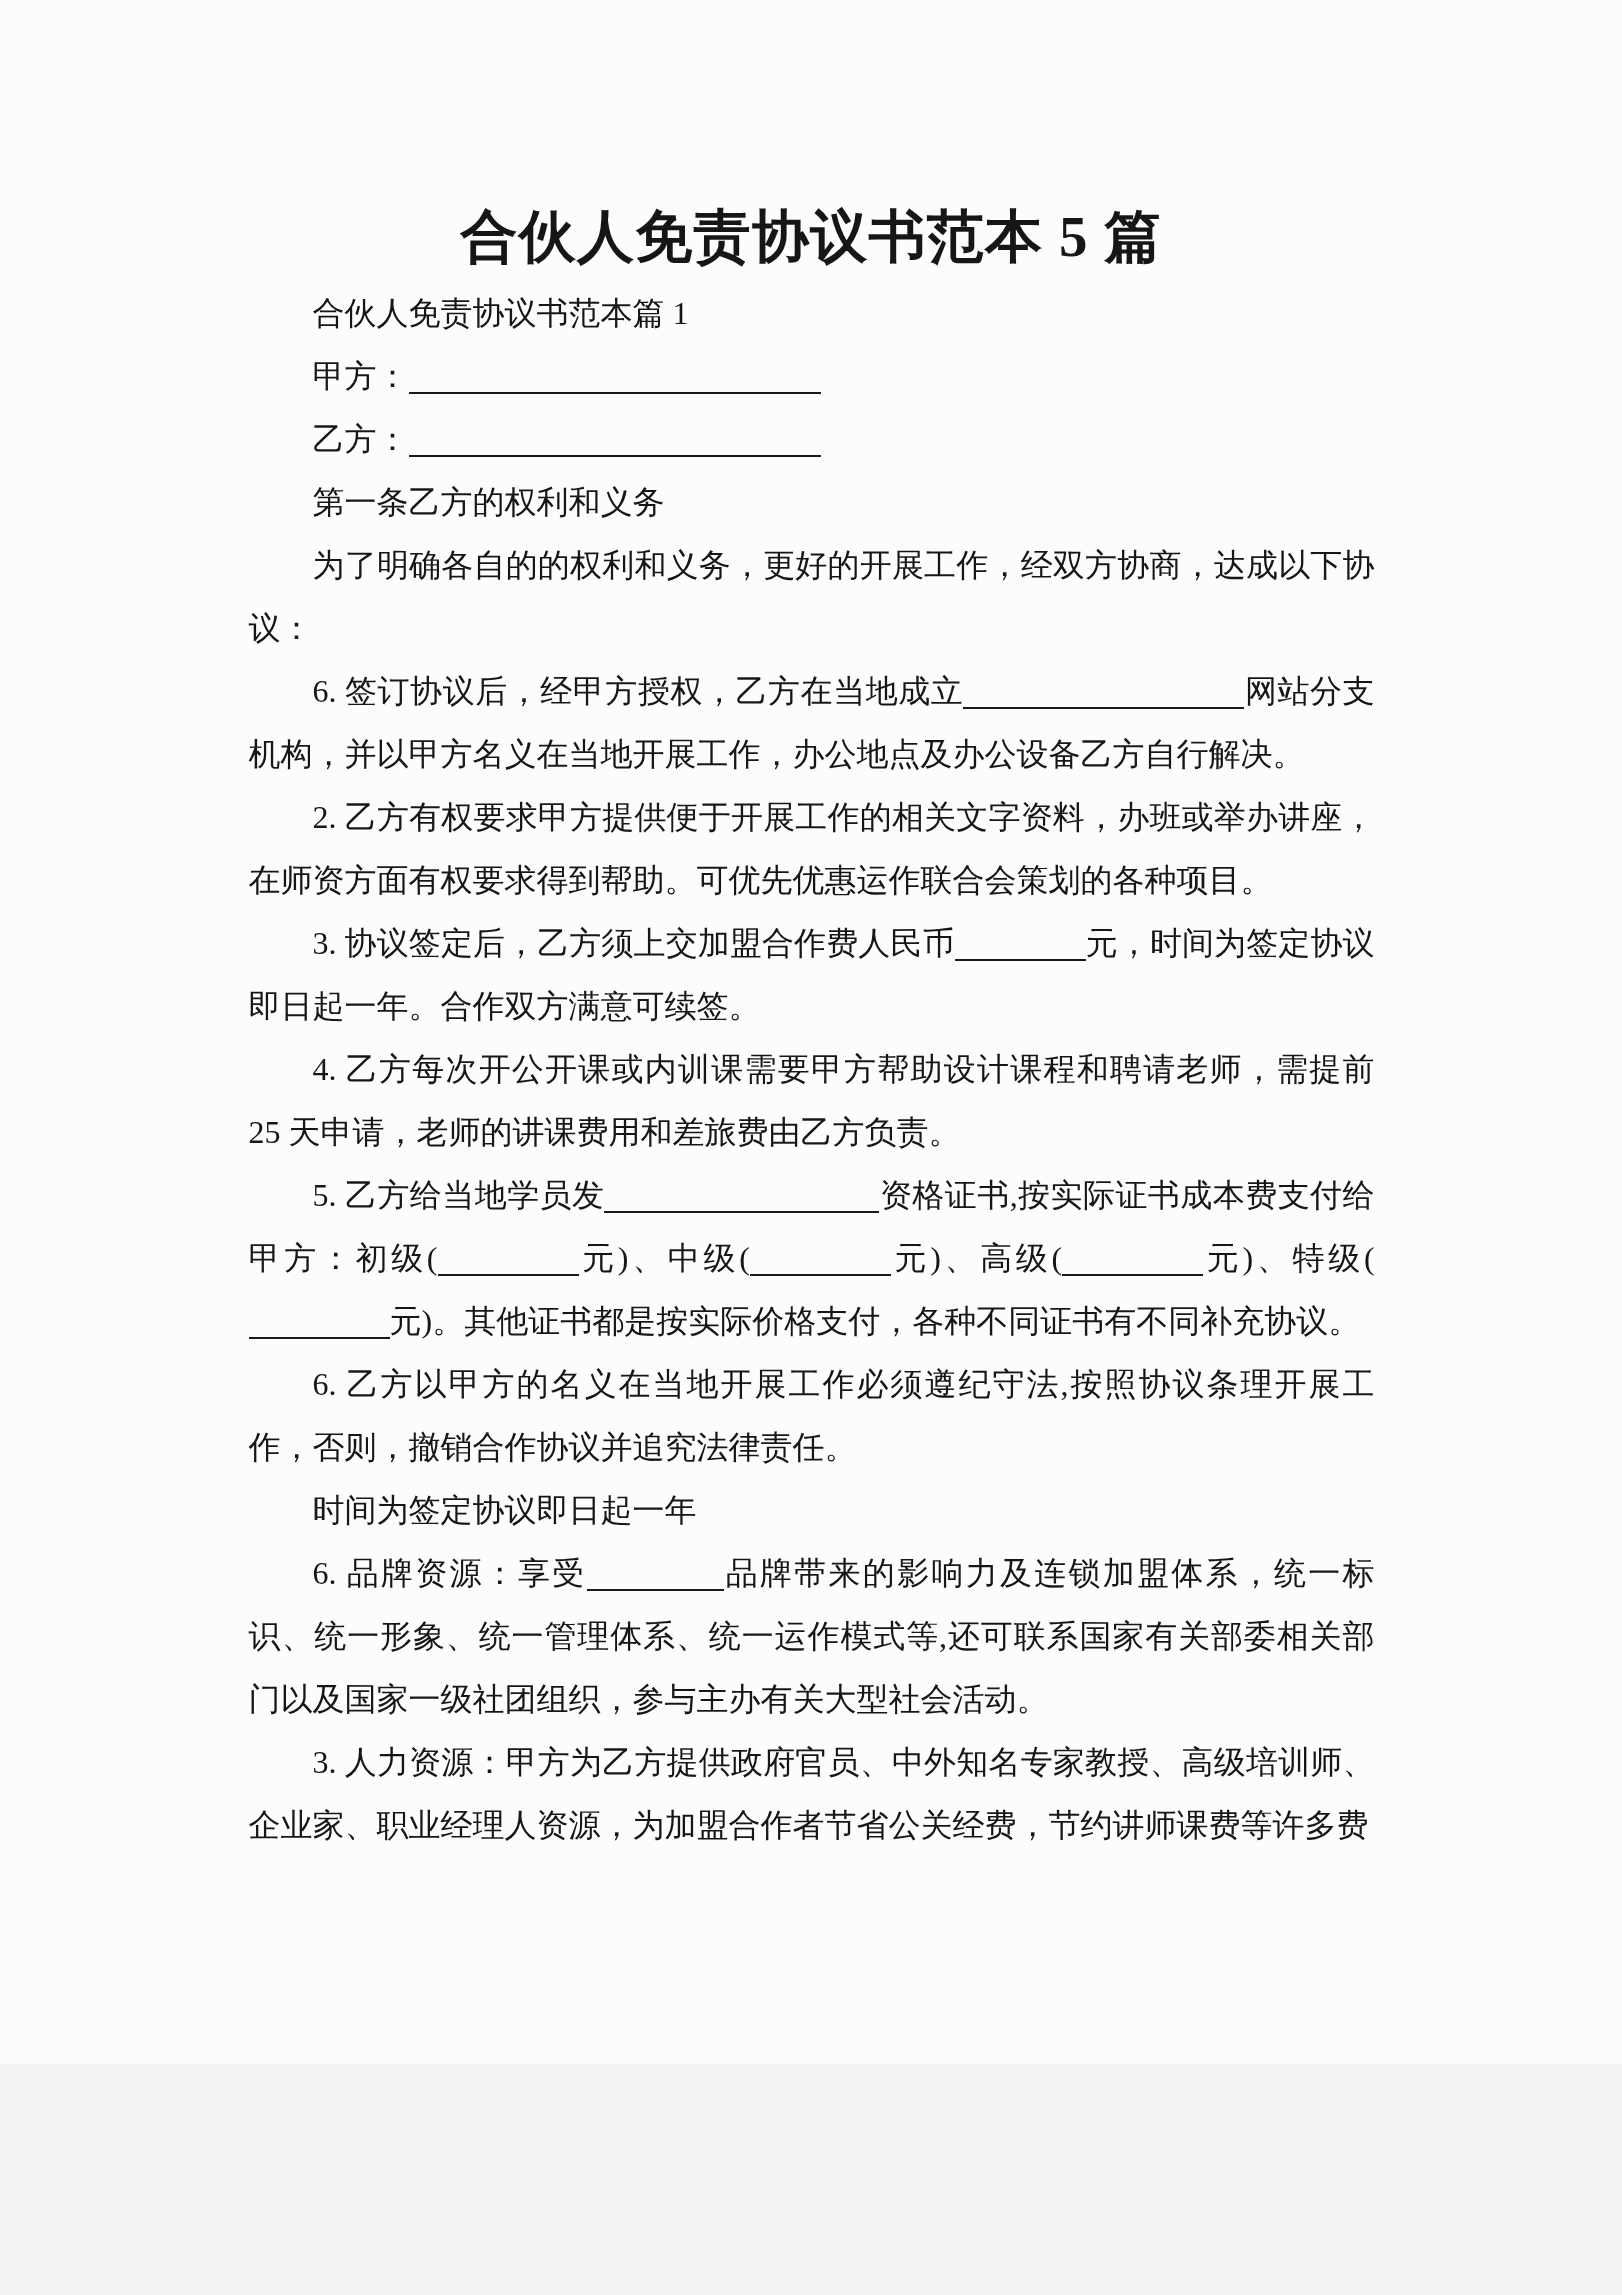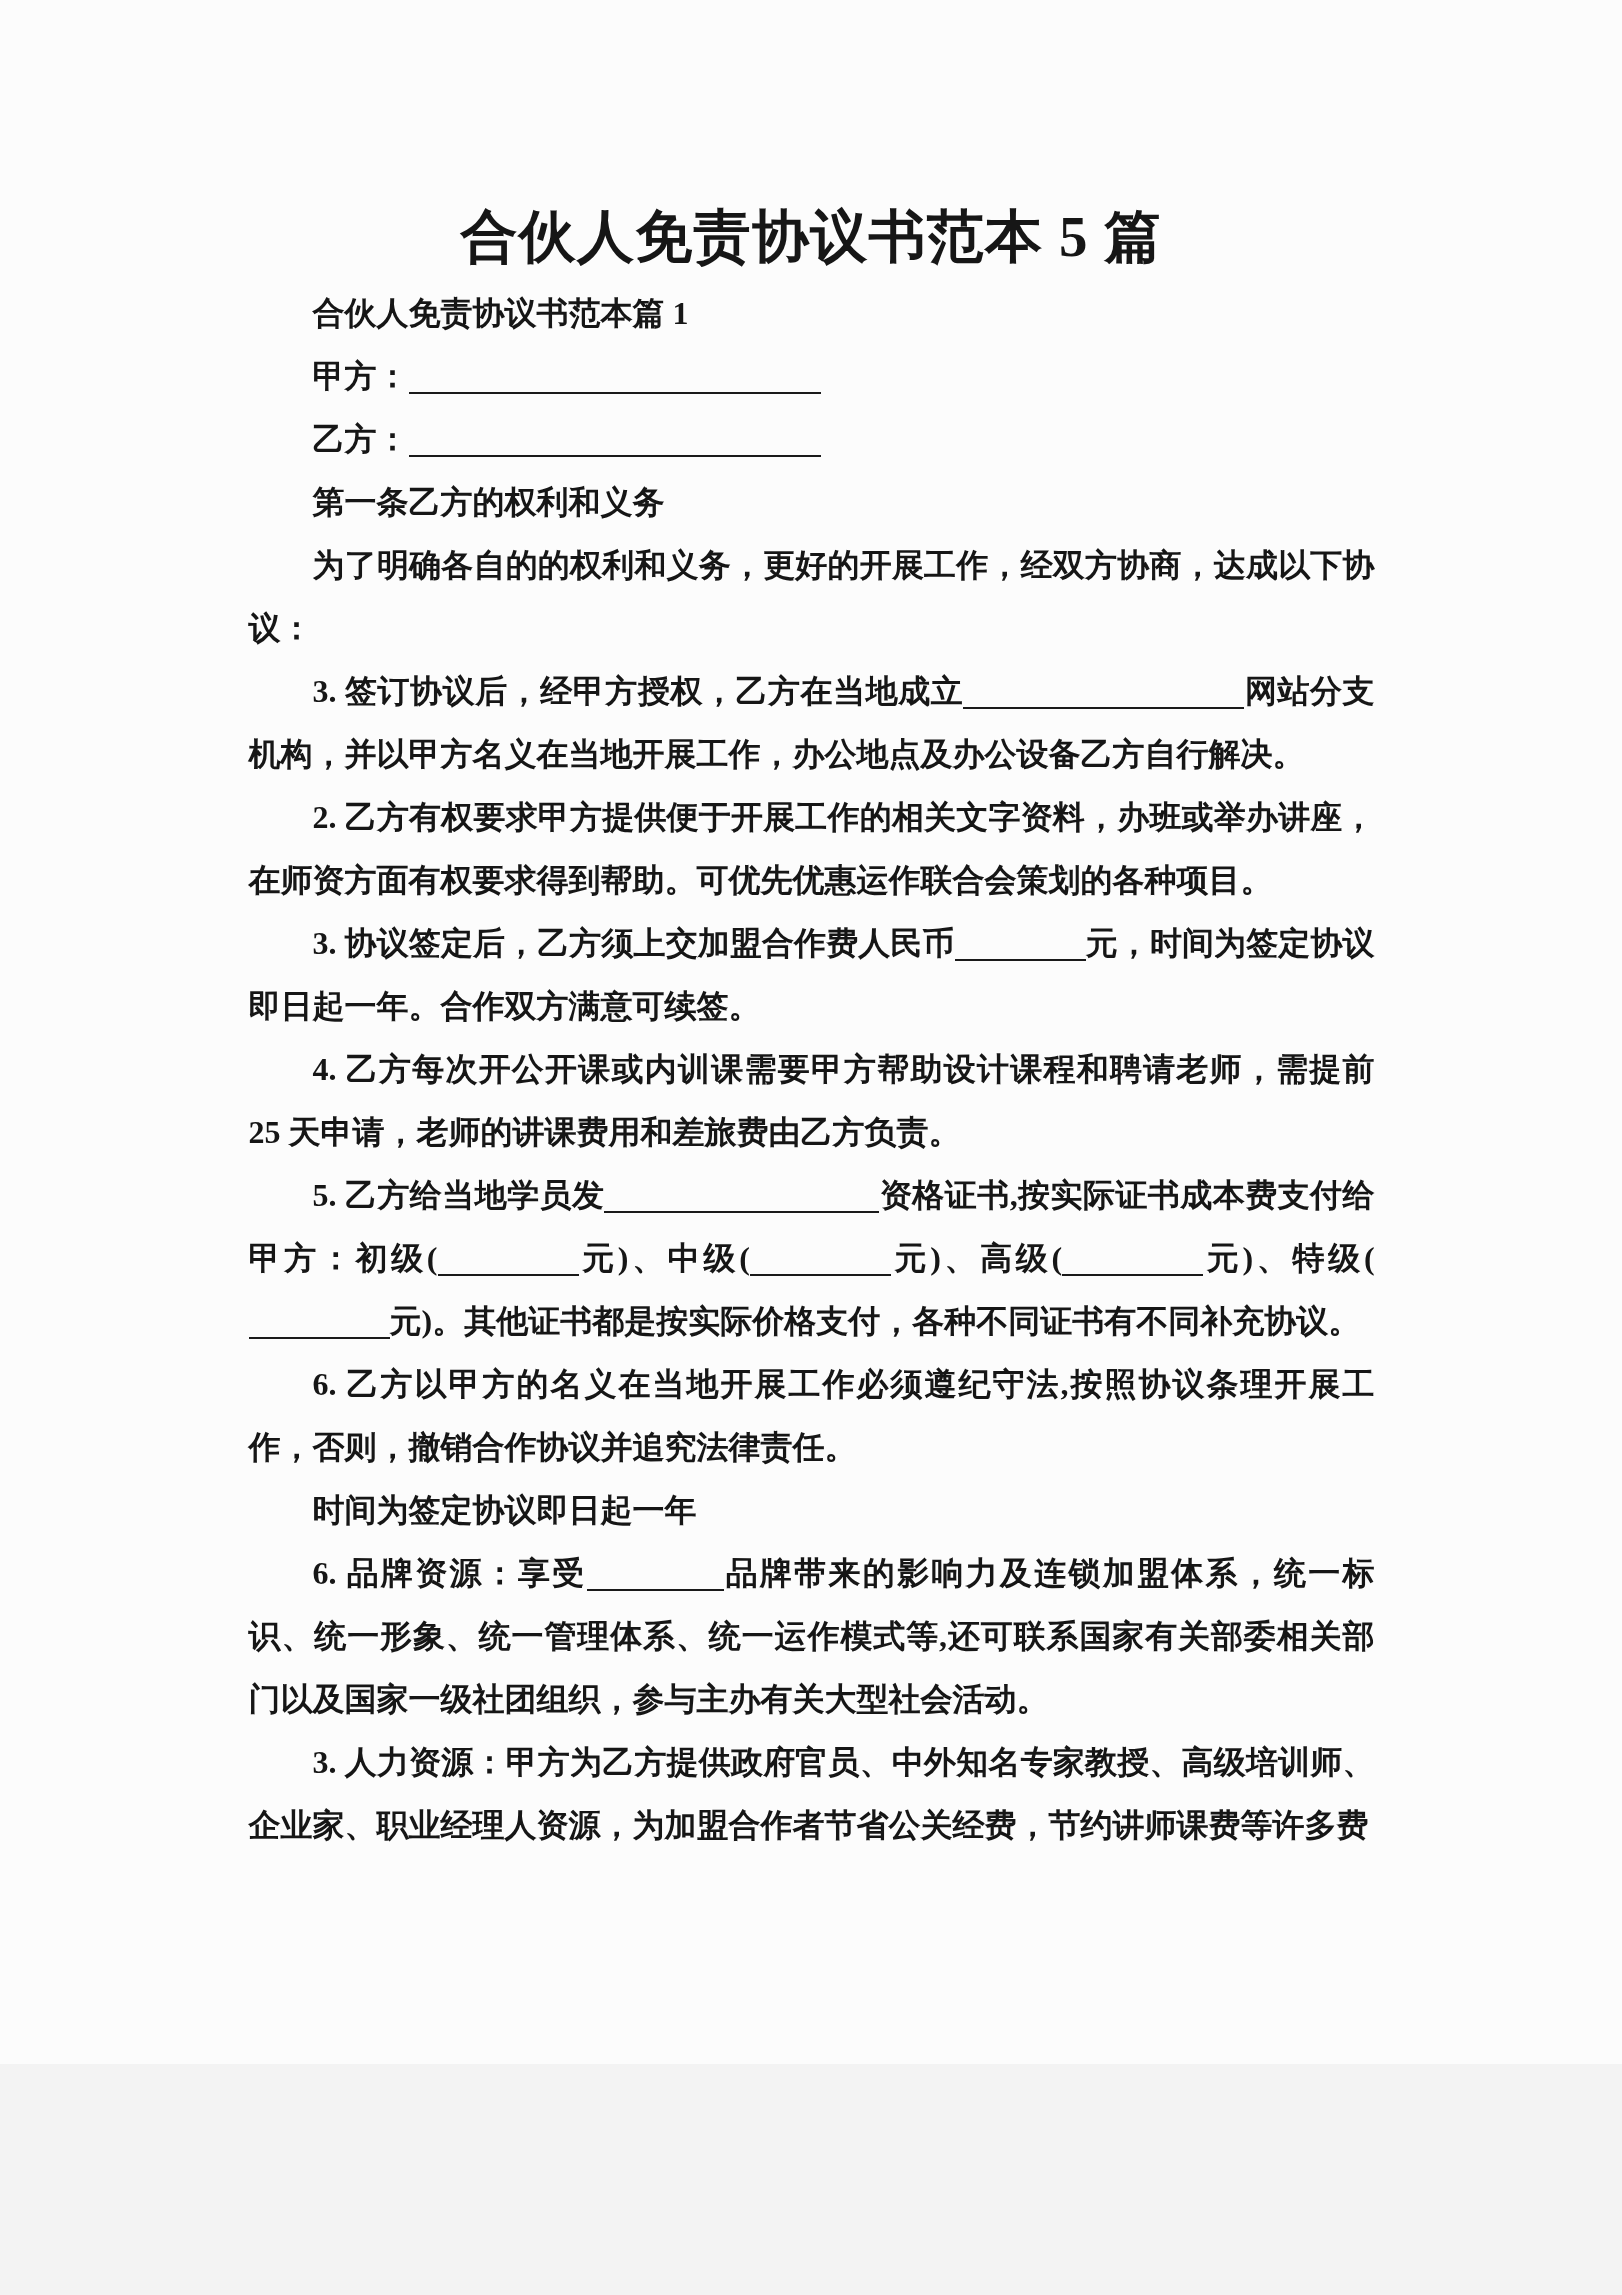--- a/index.html
+++ b/index.html
@@ -32,41 +32,40 @@
     margin: 11px auto 0 auto;
     font-size: 32px;
     line-height: 63px;
     text-align: justify;
     word-break: normal;
   }
   .para {
     margin: 0;
     padding: 0;
     text-indent: 64px; 
-    font-weight: bold;
   }
   .blank {
     display: inline-block;
     height: 7.9px;
     border-bottom: 2.6px solid #1a1a1a;
     vertical-align: -6.5px;
   }
 </style>
 </head>
 <body>
 
 <div class="page" style="background: rgb(252, 252, 252); color: rgb(22, 22, 22);">
   <h1 class="doc-title">合伙人免责协议书范本 5 篇</h1>
   <div class="doc-body">
       <p class="para"><span>合伙人免责协议书范本篇 1</span></p>
       <p class="para"><span>甲方：</span><span class="blank" style="width: 412px; border-bottom-color: rgb(26, 26, 26);"></span></p>
       <p class="para"><span>乙方：</span><span class="blank" style="width: 412px; border-bottom-color: rgb(26, 26, 26);"></span></p>
       <p class="para"><span>第一条乙方的权利和义务</span></p>
       <p class="para"><span>为了明确各自的的权利和义务，更好的开展工作，经双方协商，达成以下协议：</span></p>
-      <p class="para"><span>3. 签订协议后，经甲方授权，乙方在当地成立</span><span class="blank" style="width: 281px; border-bottom-color: rgb(26, 26, 26);"></span><span>网站分支机构，并以甲方名义在当地开展工作，办公地点及办公设备乙方自行解决。</span></p>
+      <p class="para"><span>6. 签订协议后，经甲方授权，乙方在当地成立</span><span class="blank" style="width: 281px; border-bottom-color: rgb(26, 26, 26);"></span><span>网站分支机构，并以甲方名义在当地开展工作，办公地点及办公设备乙方自行解决。</span></p>
       <p class="para"><span>2. 乙方有权要求甲方提供便于开展工作的相关文字资料，办班或举办讲座，在师资方面有权要求得到帮助。可优先优惠运作联合会策划的各种项目。</span></p>
       <p class="para"><span>3. 协议签定后，乙方须上交加盟合作费人民币</span><span class="blank" style="width: 131px; border-bottom-color: rgb(26, 26, 26);"></span><span>元，时间为签定协议即日起一年。合作双方满意可续签。</span></p>
       <p class="para"><span>4. 乙方每次开公开课或内训课需要甲方帮助设计课程和聘请老师，需提前 25 天申请，老师的讲课费用和差旅费由乙方负责。</span></p>
       <p class="para"><span>5. 乙方给当地学员发</span><span class="blank" style="width: 275px; border-bottom-color: rgb(26, 26, 26);"></span><span>资格证书,按实际证书成本费支付给甲方：初级(</span><span class="blank" style="width: 141px; border-bottom-color: rgb(26, 26, 26);"></span><span>元)、中级(</span><span class="blank" style="width: 141px; border-bottom-color: rgb(26, 26, 26);"></span><span>元)、高级(</span><span class="blank" style="width: 141px; border-bottom-color: rgb(26, 26, 26);"></span><span>元)、特级(</span><span class="blank" style="width: 141px; border-bottom-color: rgb(26, 26, 26);"></span><span>元)。其他证书都是按实际价格支付，各种不同证书有不同补充协议。</span></p>
       <p class="para"><span>6. 乙方以甲方的名义在当地开展工作必须遵纪守法,按照协议条理开展工作，否则，撤销合作协议并追究法律责任。</span></p>
       <p class="para"><span>时间为签定协议即日起一年</span></p>
       <p class="para"><span>6. 品牌资源：享受</span><span class="blank" style="width: 137px; border-bottom-color: rgb(26, 26, 26);"></span><span>品牌带来的影响力及连锁加盟体系，统一标识、统一形象、统一管理体系、统一运作模式等,还可联系国家有关部委相关部门以及国家一级社团组织，参与主办有关大型社会活动。</span></p>
       <p class="para"><span>3. 人力资源：甲方为乙方提供政府官员、中外知名专家教授、高级培训师、企业家、职业经理人资源，为加盟合作者节省公关经费，节约讲师课费等许多费</span></p>
     </div>
 </div>

